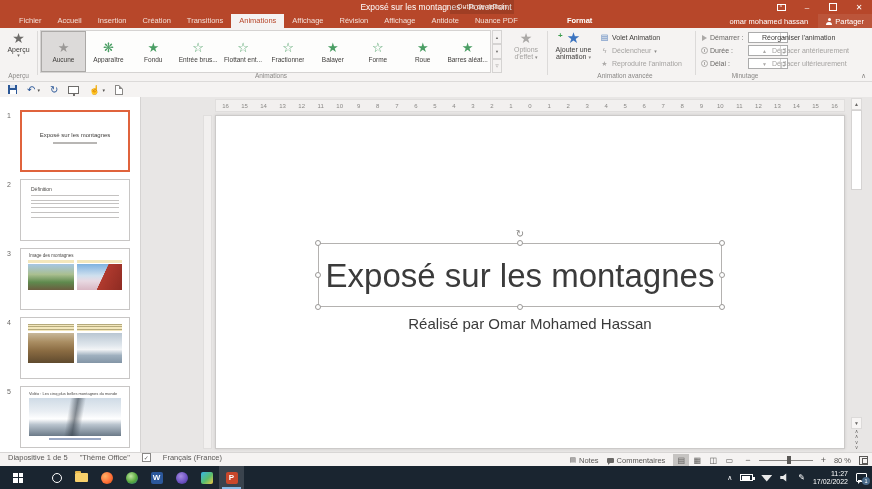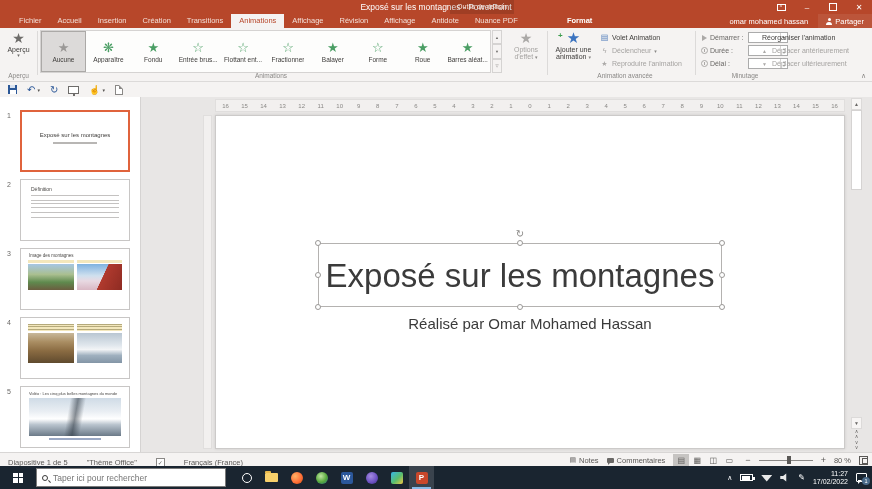--- a/index.html
+++ b/index.html
@@ -161,21 +161,21 @@
   .vscroll { position:absolute; right:10px; top:1px; width:11px; height:353px; background:#E8E6E5; }
   .vs-btn { width:11px; height:12px; background:#F7F5F4; border:1px solid #DCDAD9; font-size:5px; line-height:10px;
             text-align:center; color:#6A6866; }
   .vs-thumb { width:11px; height:80px; background:#fff; border:1px solid #D5D3D2; }
   .vs-bottom { position:absolute; bottom:0; left:0; width:11px; }
   .dbl { height:11px; font-size:5px; line-height:5px; text-align:center; color:#6A6866; }
 
   
   .statusbar { position:absolute; top:452px; left:0; width:872px; height:14px; background:#F5F3F2;
                border-top:1px solid #D8D6D5; font-size:7.5px; color:#5A5856; }
-  .sb-left { position:absolute; left:8px; top:0; height:14px; display:flex; align-items:flex-end; gap:19px; }
+  .sb-left { position:absolute; left:8px; top:0; height:14px; display:flex; align-items:flex-start; gap:12px; }
   .spell { width:9px; height:9px; border:1px solid #8A8886; font-size:6px; line-height:8px; text-align:center; color:#5A5856; background:#fff; }
   .sb-right { position:absolute; right:4px; top:0; height:14px; display:flex; align-items:center; gap:8px; }
   .sb-item { display:flex; align-items:center; gap:3px; }
   .notes-ic { font-size:7px; color:#6A6866; }
   .bubble { width:7px; height:5px; background:#6A6866; border-radius:1px; position:relative; }
   .bubble::after { content:""; position:absolute; left:1px; bottom:-2px; border:2px solid transparent; border-top-color:#6A6866; border-left-color:#6A6866; }
   .viewbtns { display:flex; }
   .vbtn { width:16px; height:13px; display:flex; align-items:center; justify-content:center; font-size:8px; color:#5A5856; }
   .vbtn.sel { background:#C6C4C2; }
   .zoom-minus, .zoom-plus { font-size:9px; color:#5A5856; }
@@ -593,24 +593,20 @@
 
   <div class="taskbar">
     <div class="start">
       <span class="winlogo">
           <span></span>
           <span></span>
           <span></span>
           <span></span>
         </span>
     </div>
-    <div class="tsearch">
-      <span class="mag"></span>
-      <input type="text" placeholder="Taper ici pour rechercher" style="">
-    </div>
     <div class="tbtn" style="margin-left:8px">
         <span class="cortana"></span>
       </div>
     <div class="tbtn">
         <span class="folder"></span>
       </div>
     <div class="tbtn">
         <span class="fx"></span>
       </div>
     <div class="tbtn">

